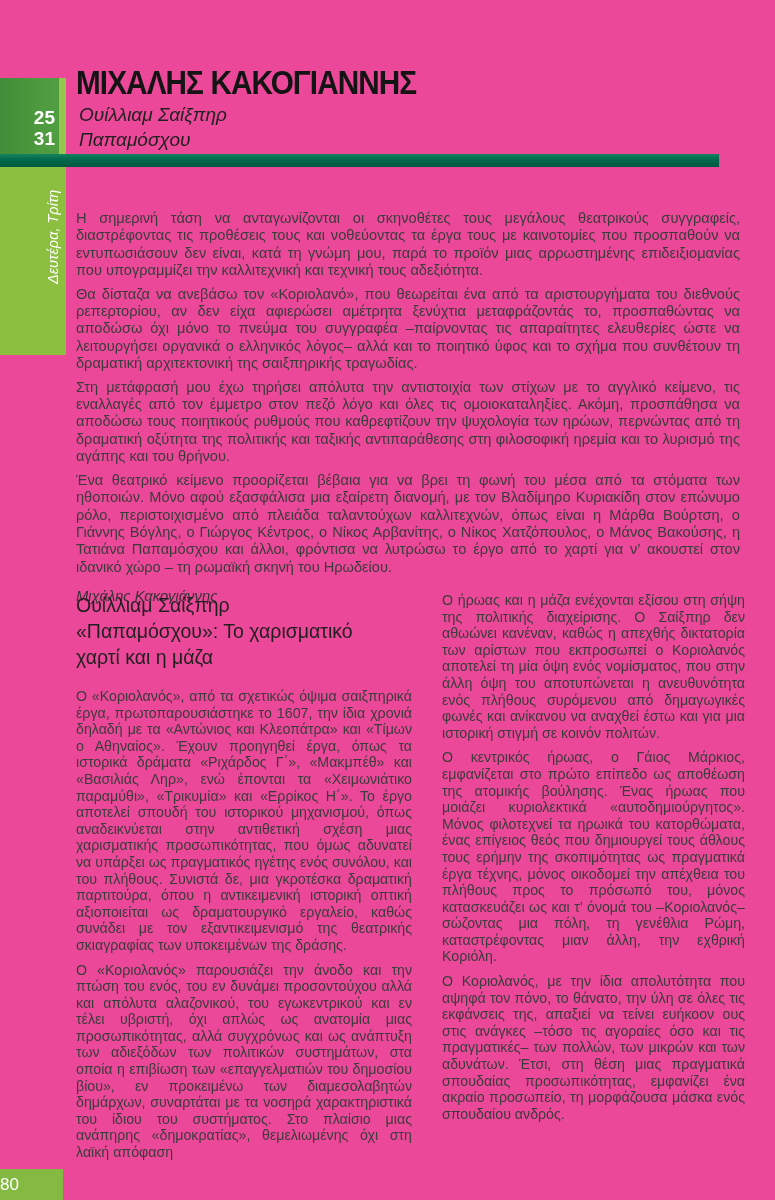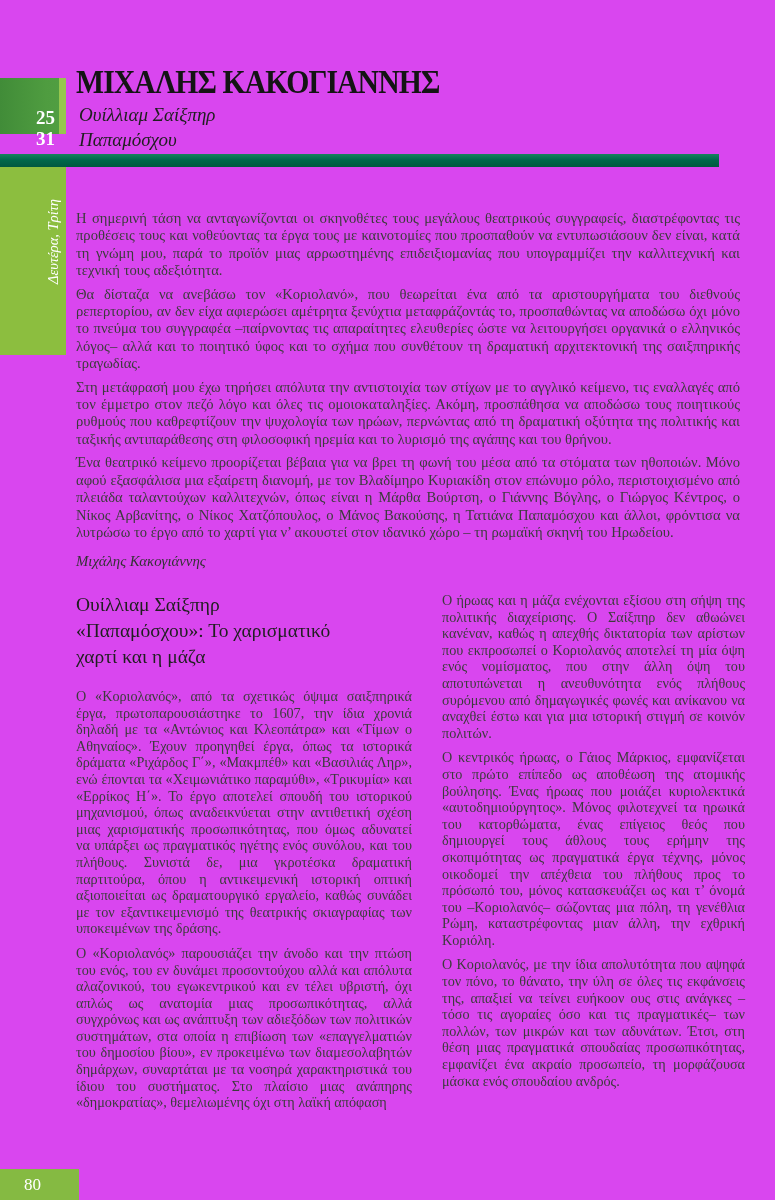--- a/index.html
+++ b/index.html
@@ -1,29 +1,29 @@
 <!DOCTYPE html>
 <html lang="el"><head>
 <meta charset="utf-8">
 <style>
   html,body{margin:0;padding:0;background:#e8e8e6;}
   .page{
     position:relative;width:775px;height:1200px;margin:0 auto;
-    background:#d946ef;overflow:hidden;
-    font-family:Liberation Serif, serif;
+    background:#ec4899;overflow:hidden;
+    font-family:Liberation Sans, sans-serif;
     color:#3c3c3c;
   }
   .title{
     position:absolute;left:76px;top:42px;
     font-size:33px;font-weight:bold;color:#141414;
     letter-spacing:-1px;white-space:nowrap;
     transform:scaleX(.9);transform-origin:0 0;
   }
   .sidebar-top{
-    position:absolute;left:0;top:78px;width:66px;height:56px;
+    position:absolute;left:0;top:78px;width:66px;height:89px;
     background:linear-gradient(90deg,#418c38 0%,#4f9c40 70%,#529f42 100%);
   }
   .sidebar-top .edge{
     position:absolute;right:0;top:0;bottom:0;width:7px;background:#97c64f;
   }
   .sidebar-numbers{
     position:absolute;right:11px;top:29px;text-align:right;
     color:#ffffff;font-weight:bold;font-size:19px;line-height:21px;
   }
   .subtitle{
@@ -58,23 +58,23 @@
   }
   .col-left{width:336px;flex:0 0 336px;}
   .col-right{width:303px;flex:0 0 303px;}
   .article-heading{
     font-size:19.5px;line-height:26px;color:#1f1f1f;margin:0 0 18px 0;
   }
   .article p{
     font-size:14.2px;line-height:16.6px;text-align:justify;margin:0 0 8px 0;
   }
   .pagenum{
-    position:absolute;left:0;top:1169px;width:79px;height:31px;
+    position:absolute;left:0;top:1169px;width:63px;height:31px;
     background:#85ba42;color:#ffffff;font-size:17px;
-    display:flex;align-items:center;justify-content:center;
+    display:flex;align-items:center;justify-content:flex-start;
     padding-right:14px;box-sizing:border-box;
   }
 </style>
 </head>
 <body>
 
 <div class="page">
 
   <h1 class="title">ΜΙΧΑΛΗΣ ΚΑΚΟΓΙΑΝΝΗΣ</h1>
 

